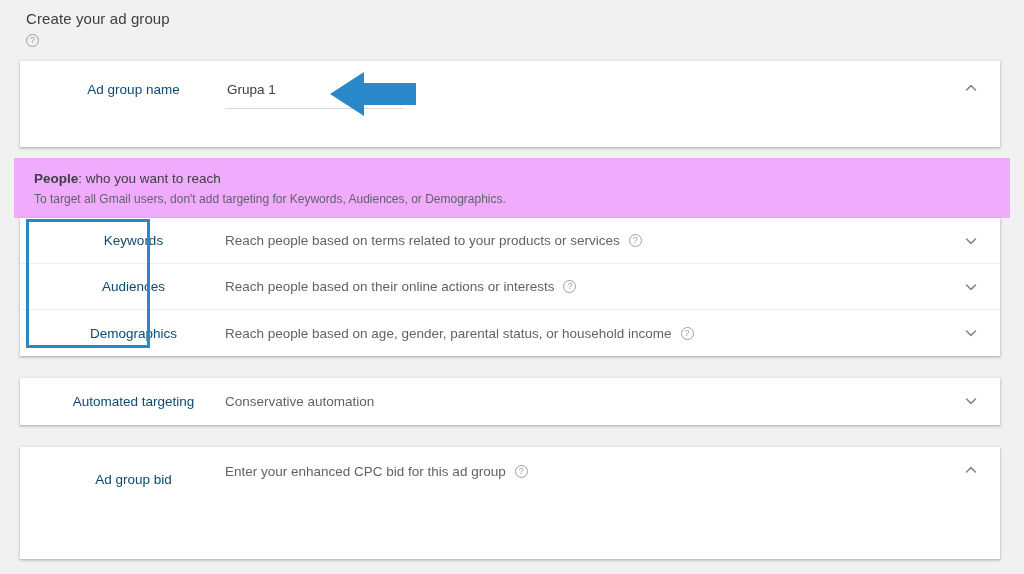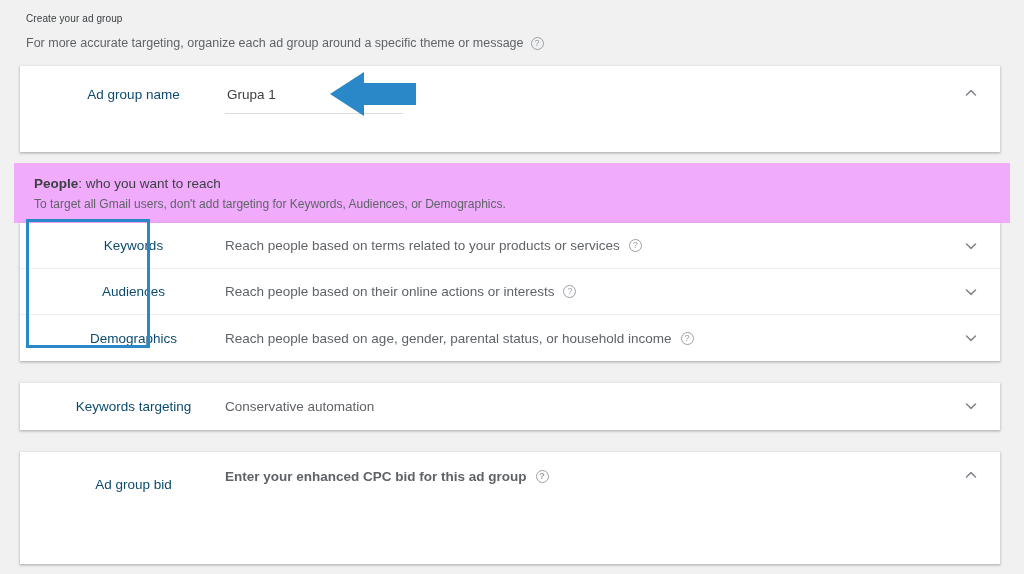--- a/index.html
+++ b/index.html
@@ -12,21 +12,21 @@
     color: #3c4043;
     overflow: hidden;
     position: relative;
   }
 
   
   .page-head {
     padding: 9px 0 0 26px;
   }
   .page-title {
-    font-size: 10px;
+    font-size: 15px;
     color: #3c4043;
     line-height: 20px;
     letter-spacing: .1px;
   }
   .page-sub {
     font-size: 12.5px;
     color: #5f6368;
     line-height: 18px;
     margin-top: 5px;
     display: flex;
@@ -155,21 +155,21 @@
   #card-targeting .chev { top: 16px; }
 
   
   #card-auto { margin-top: 22px; height: 47px; }
   #card-auto .row-label { padding-top: 14px; }
   #card-auto .row-body  { padding-top: 14px; }
 
   
   #card-bid { margin-top: 22px; height: 112px; }
   #card-bid .row-label { padding-top: 23px; }
-  #card-bid .row-body  { padding-top: 15px; font-weight: bold; }
+  #card-bid .row-body  { padding-top: 15px; }
   #card-bid .bid-input { margin-top: 29px; }
 
   
   .anno-arrow {
     position: absolute;
     left: 330px;
     top: 71px;
     width: 86px;
     height: 46px;
     pointer-events: none;
@@ -183,21 +183,20 @@
     border: 3px solid #2a87c8;
     pointer-events: none;
   }
 </style>
 </head>
 <body>
 
 <div class="page-head">
   <div class="page-title">Create your ad group</div>
   <div class="page-sub">
-    <span>For more accurate targeting, organize each ad group around a specific theme or message</span>
     <span class="help-icon">?</span>
   </div>
 </div>
 
 <div class="card" id="card-name">
   <div class="row">
     <div class="row-label">Ad group name</div>
     <div class="row-body">
       <div class="uline" title="Ad group name">Grupa 1</div>
     </div>
@@ -260,21 +259,21 @@
       <svg width="14" height="14" viewBox="0 0 14 14">
         <path d="M2.5 5 L7 9.4 L11.5 5" fill="none" stroke="#80868b" stroke-width="1.5" stroke-linecap="round" stroke-linejoin="round"></path>
       </svg>
     </span>
   </div>
 
 </div>
 
 <div class="card" id="card-auto">
   <div class="row">
-    <div class="row-label">Keywords targeting</div>
+    <div class="row-label">Automated targeting</div>
     <div class="row-body">Conservative automation</div>
     <span class="chev">
       <svg width="14" height="14" viewBox="0 0 14 14">
         <path d="M2.5 5 L7 9.4 L11.5 5" fill="none" stroke="#80868b" stroke-width="1.5" stroke-linecap="round" stroke-linejoin="round"></path>
       </svg>
     </span>
   </div>
 </div>
 
 <div class="card" id="card-bid">

